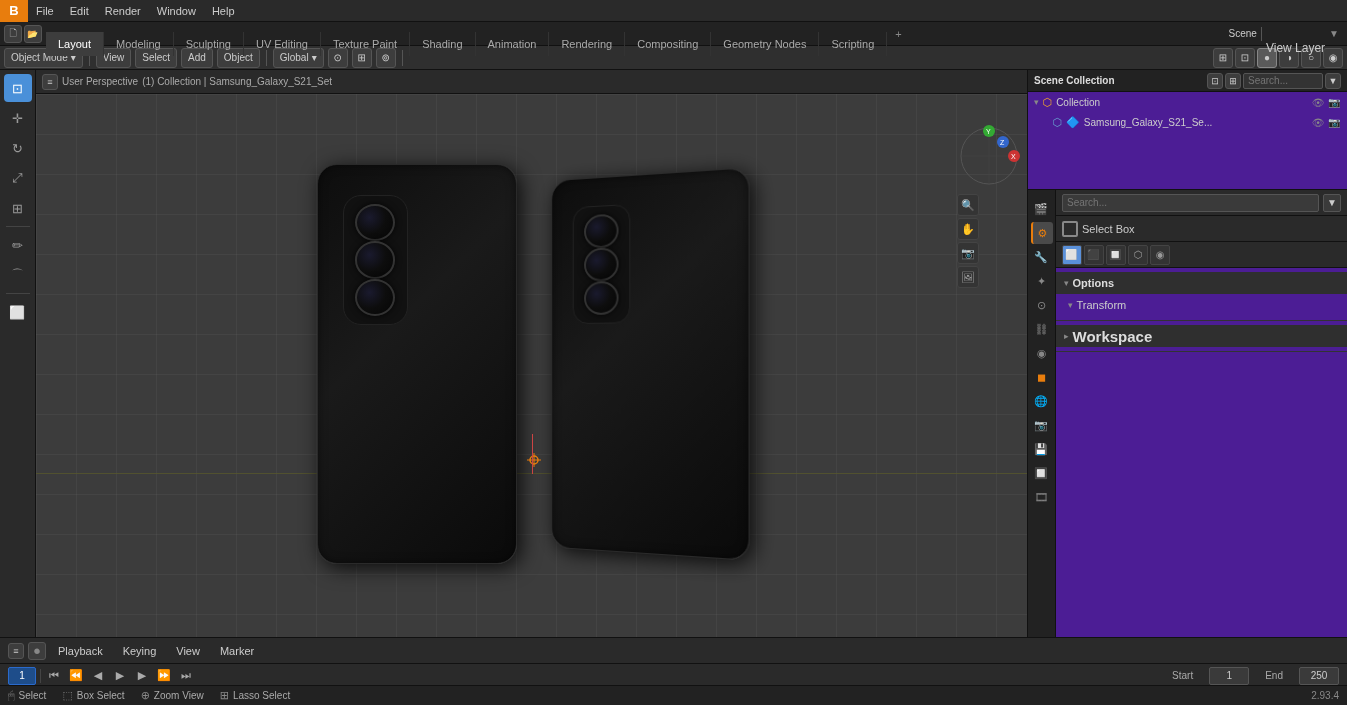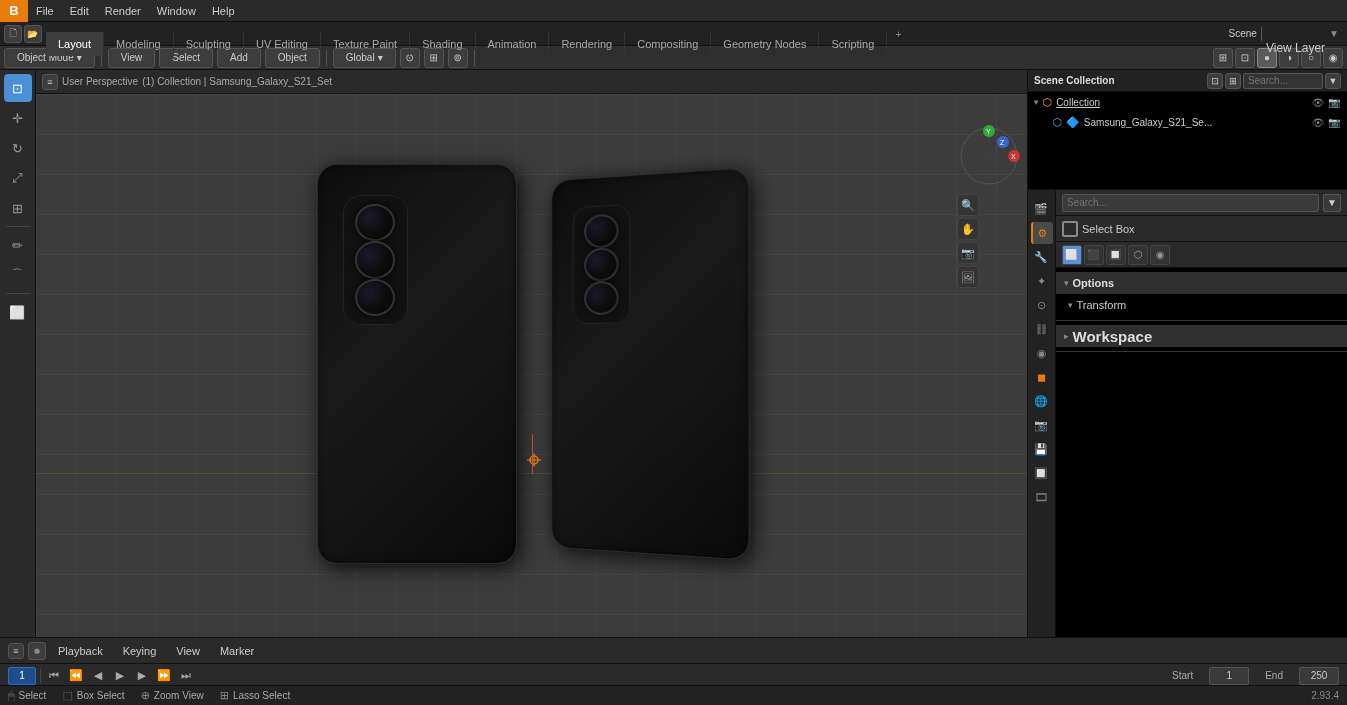--- a/index.html
+++ b/index.html
@@ -93,21 +93,21 @@
       position: absolute;
       top: 46px;
       left: 0;
       border-bottom: 1px solid #111;
       z-index: 99;
       padding: 0 4px;
       gap: 4px;
     }
     .toolbar-btn {
       height: 20px;
-      padding: 0 12px;
+      padding: 0 6px;
       background: #3d3d3d;
       border: 1px solid #555;
       border-radius: 3px;
       color: #cccccc;
       font-size: 10px;
       display: flex;
       align-items: center;
       cursor: pointer;
       gap: 3px;
     }
@@ -318,21 +318,21 @@
       font-size: 11px;
     }
 
     
     #right-panel {
       position: absolute;
       top: 70px;
       right: 0;
       width: 320px;
       bottom: 68px;
-      background: #000000;
+      background: #4c1d95;
       border-left: 1px solid #111;
       display: flex;
       flex-direction: column;
     }
 
     
     #outliner-area {
       height: 120px;
       border-bottom: 1px solid #111;
     }
@@ -841,21 +841,21 @@
         <div class="toolbar-icon-btn" style="width:16px;height:16px;font-size:9px;">⊡</div>
         <div class="toolbar-icon-btn" style="width:16px;height:16px;font-size:9px;">⊞</div>
         <input class="outliner-search" type="text" placeholder="Search..." style="">
         <div class="toolbar-icon-btn" style="width:16px;height:16px;font-size:9px;">▼</div>
       </div>
     </div>
 
     <div class="outliner-item">
       <span class="outliner-expand">▾</span>
       <span style="color:#e8a030;font-size:11px;">⬡</span>
-      <span style="flex:1;text-decoration:underline;">Collection</span>
+      <span style="flex:1;">Collection</span>
       <span style="color:#888;font-size:10px;">👁</span>
       <span style="color:#888;font-size:10px;">📷</span>
     </div>
 
     <div class="outliner-item outliner-indent">
       <span class="outliner-expand">&nbsp;</span>
       <span style="color:#6699cc;font-size:11px;">⬡</span>
       <span style="color:#e8a030;font-size:11px;">🔷</span>
       <span style="flex:1;">Samsung_Galaxy_S21_Se...</span>
       <span style="color:#888;font-size:10px;">👁</span>

